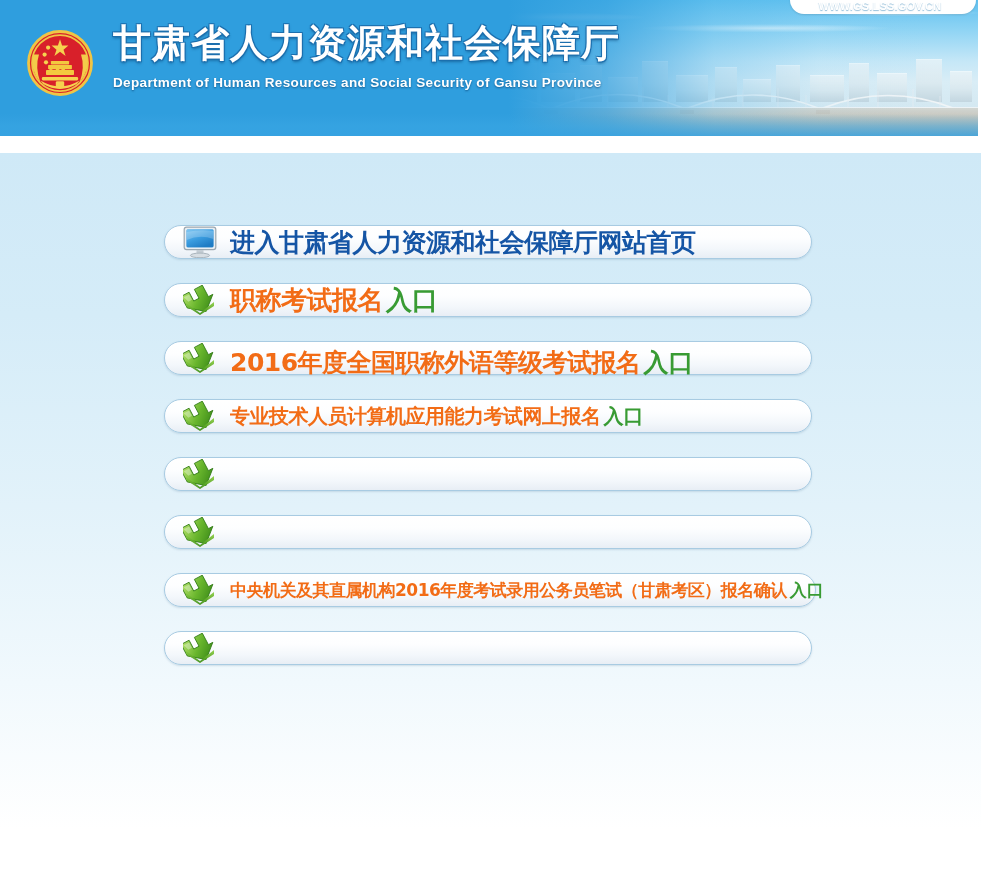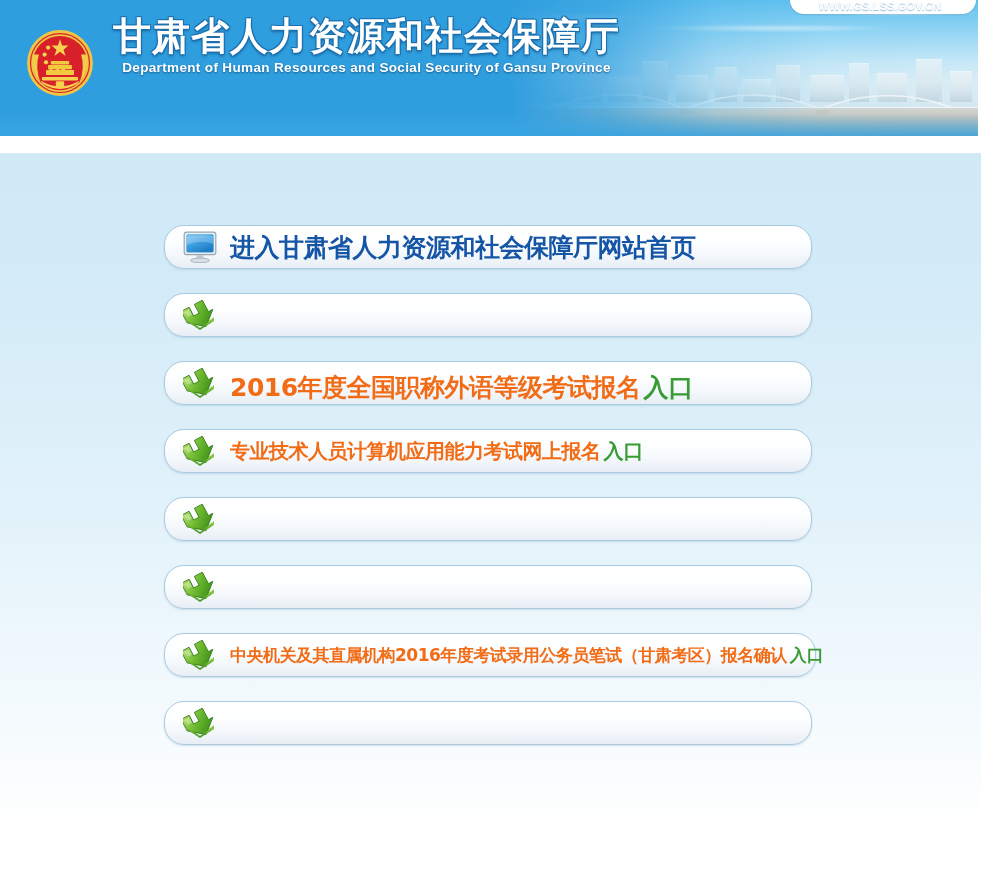--- a/index.html
+++ b/index.html
@@ -110,38 +110,37 @@
     left: 25px;
     top: 28px;
     width: 70px;
     height: 70px;
   }
 
   
   .titles {
     position: absolute;
     left: 113px;
-    top: 13px;
-    text-align: center;
+    top: 20px;
   }
   .title-cn {
     font-family: "DejaVu Sans", "Liberation Sans", sans-serif;
     font-size: 38px;
     font-weight: bold;
     letter-spacing: 1px;
     color: #ffffff;
     line-height: 46px;
     white-space: nowrap;
     text-shadow:
       -1px -1px 0 #1c6fae, 1px -1px 0 #1c6fae,
       -1px  1px 0 #1c6fae, 1px  1px 0 #1c6fae,
        0px  2px 3px rgba(10,70,120,.65);
   }
   .title-en {
-    margin-top: 1px;
+    margin-top: 9px;
     font-family: "Liberation Sans", sans-serif;
     font-size: 13.5px;
     font-weight: bold;
     letter-spacing: .35px;
     color: #ffffff;
     white-space: nowrap;
     text-shadow: 0 1px 2px rgba(12,74,122,.8);
   }
 
   
@@ -191,21 +190,21 @@
   
   .entry-list {
     position: absolute;
     left: 164px;
     top: 225px;
     width: 660px;
   }
   .entry {
     position: relative;
     width: 648px;
-    height: 44px;
+    height: 34px;
     margin-bottom: 24px;
     box-sizing: border-box;
     border: 1px solid #a8cbe2;
     border-radius: 20px;
     background: linear-gradient(180deg, #ffffff 0%, #fdfeff 38%, #f3f7fb 72%, #e8eef5 100%);
     box-shadow: 0 1px 2px rgba(120,150,175,.28), inset 0 1px 0 #ffffff;
     display: flex;
     align-items: center;
     cursor: pointer;
   }
@@ -366,20 +365,21 @@
     </linearGradient>
     <linearGradient id="gB" x1="0" y1="0" x2="0" y2="1">
       <stop offset="0%" stop-color="#8fd046"></stop>
               <stop offset="100%" stop-color="#3f8f18"></stop>
     </linearGradient>
     <path d="M2 3 L11 3 L11 13 L17 13 L17 3 L26 3 L26 16 L31 16 L17 28 L2 16 Z" fill="url(#gA)" stroke="#2f7a13" stroke-width="0.8" stroke-linejoin="round" transform="rotate(-28 17 15)"></path>
     <path d="M3 18 L17 28 L31 17 L31 21 L17 30 L3 21 Z" fill="url(#gB)" opacity=".95"></path>
     <path d="M4 5 L10 5 L10 11 L6 11 Z" fill="#ffffff" opacity=".35" transform="rotate(-28 17 15)"></path>
   </svg>
         </div>
+        <div class="entry-label t-26"><span class="main c-orange">职称考试报名</span><span class="suffix c-green">入口</span></div>
       </div>
       <div class="entry">
         <div class="entry-icon">
           <svg width="34" height="30" viewBox="0 0 34 30">
     <linearGradient id="gA" x1="0" y1="0" x2="1" y2="1">
       <stop offset="0%" stop-color="#b4e06a"></stop>
               <stop offset="45%" stop-color="#69b62d"></stop>
       <stop offset="100%" stop-color="#2e7d12"></stop>
     </linearGradient>
     <linearGradient id="gB" x1="0" y1="0" x2="0" y2="1">

